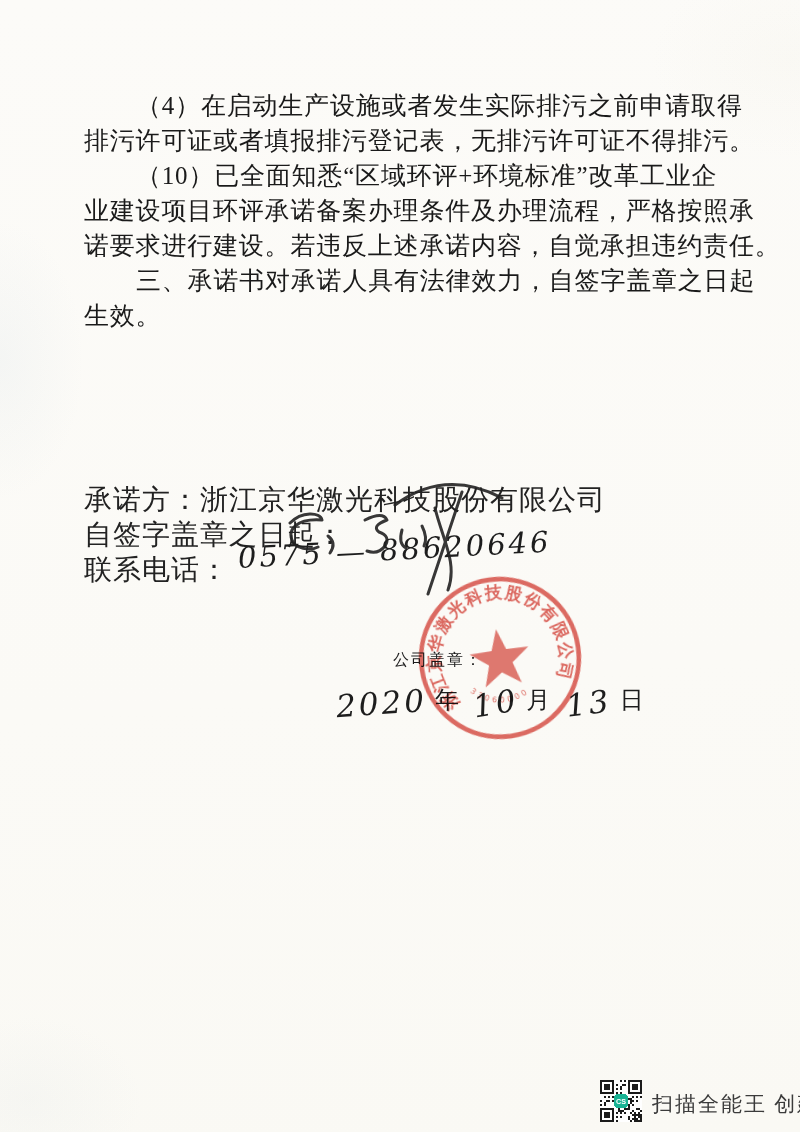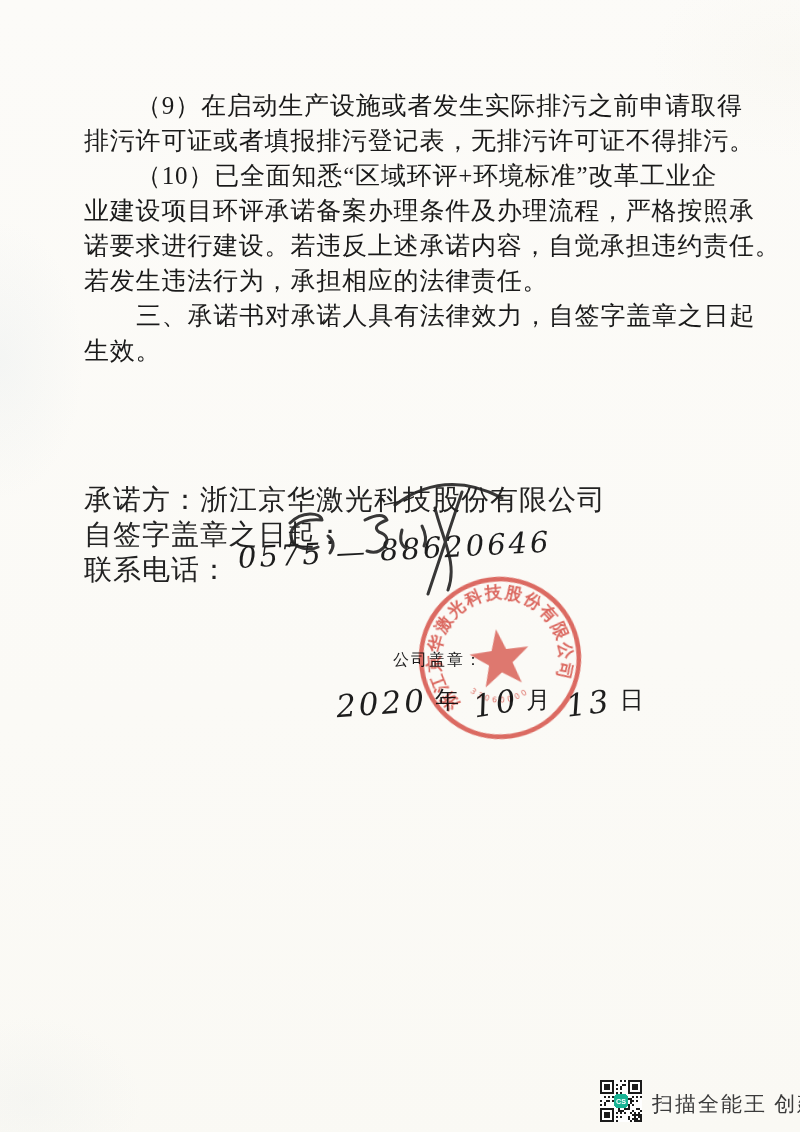--- a/index.html
+++ b/index.html
@@ -68,26 +68,25 @@
     margin-left:10px;font-size:21px;letter-spacing:2px;color:#3b3b3b;
     font-family:"Liberation Serif","DejaVu Serif",serif;white-space:nowrap;padding-top:6px;
   }
 </style>
 </head>
 <body>
 
 <div class="page">
 
   <div class="body-text">
-      <div class="line indent">（9）在启动生产设施或者发生实际排污之前申请取得</div>
+      <div class="line indent">（4）在启动生产设施或者发生实际排污之前申请取得</div>
       <div class="line">排污许可证或者填报排污登记表，无排污许可证不得排污。</div>
       <div class="line indent">（10）已全面知悉“区域环评+环境标准”改革工业企</div>
       <div class="line">业建设项目环评承诺备案办理条件及办理流程，严格按照承</div>
       <div class="line">诺要求进行建设。若违反上述承诺内容，自觉承担违约责任。</div>
-      <div class="line">若发生违法行为，承担相应的法律责任。</div>
       <div class="line indent">三、承诺书对承诺人具有法律效力，自签字盖章之日起</div>
       <div class="line">生效。</div>
     </div>
 
   <div class="sign-block">
     <div class="sline"><span>承诺方：</span><span>浙江京华激光科技股份有限公司</span></div>
     <div class="sline"><span>自签字盖章之日起：</span></div>
     <div class="sline"><span>联系电话：</span></div>
   </div>
 

